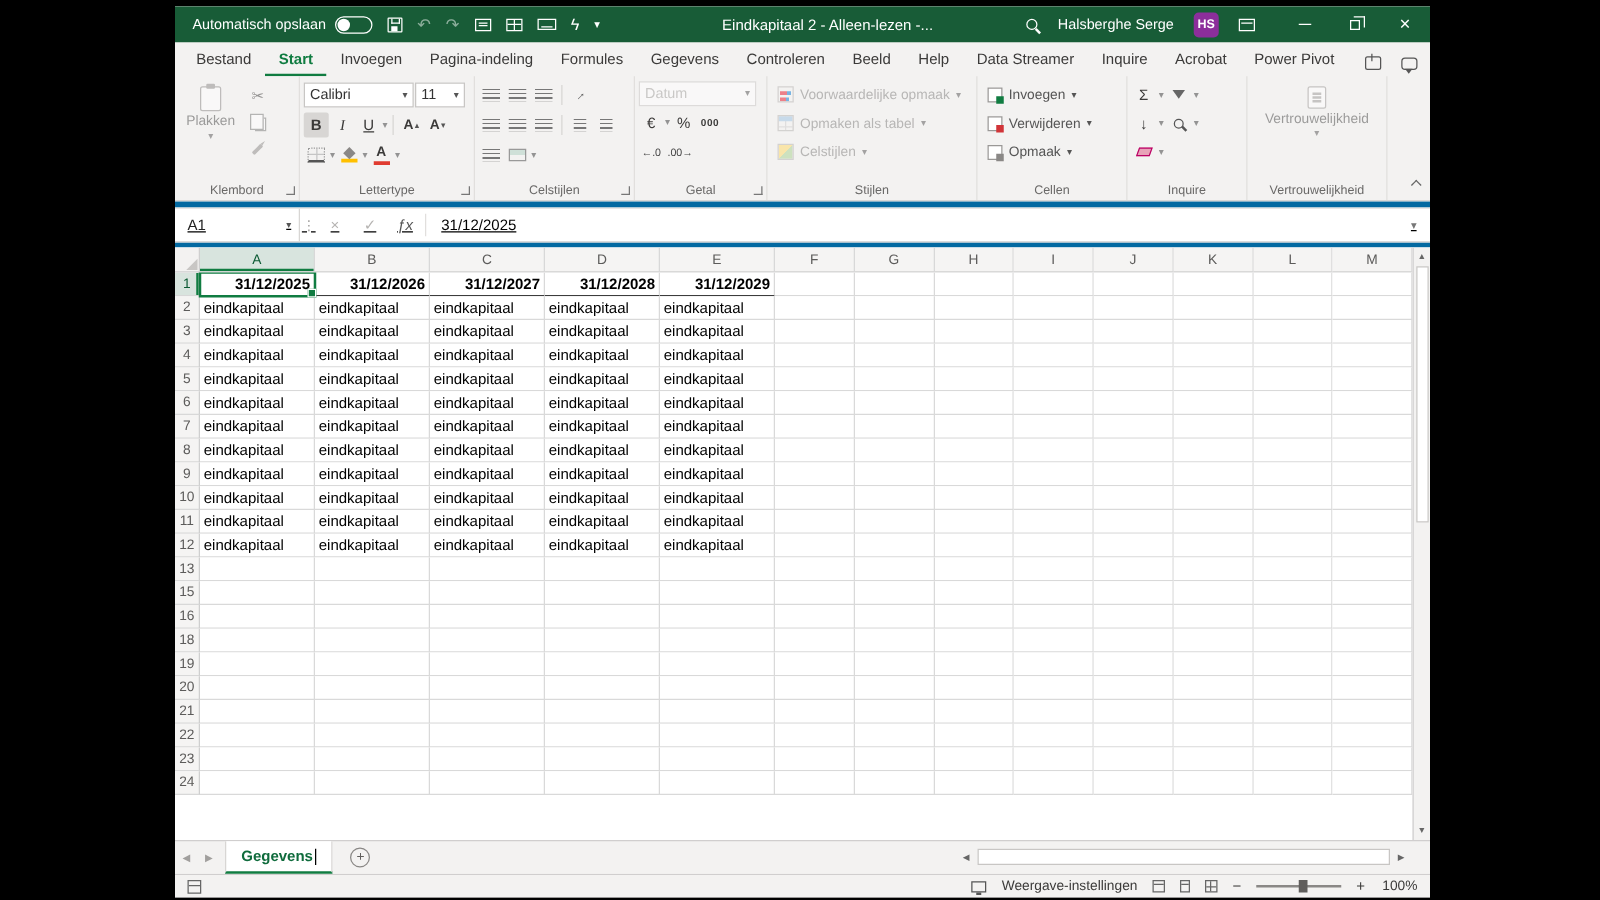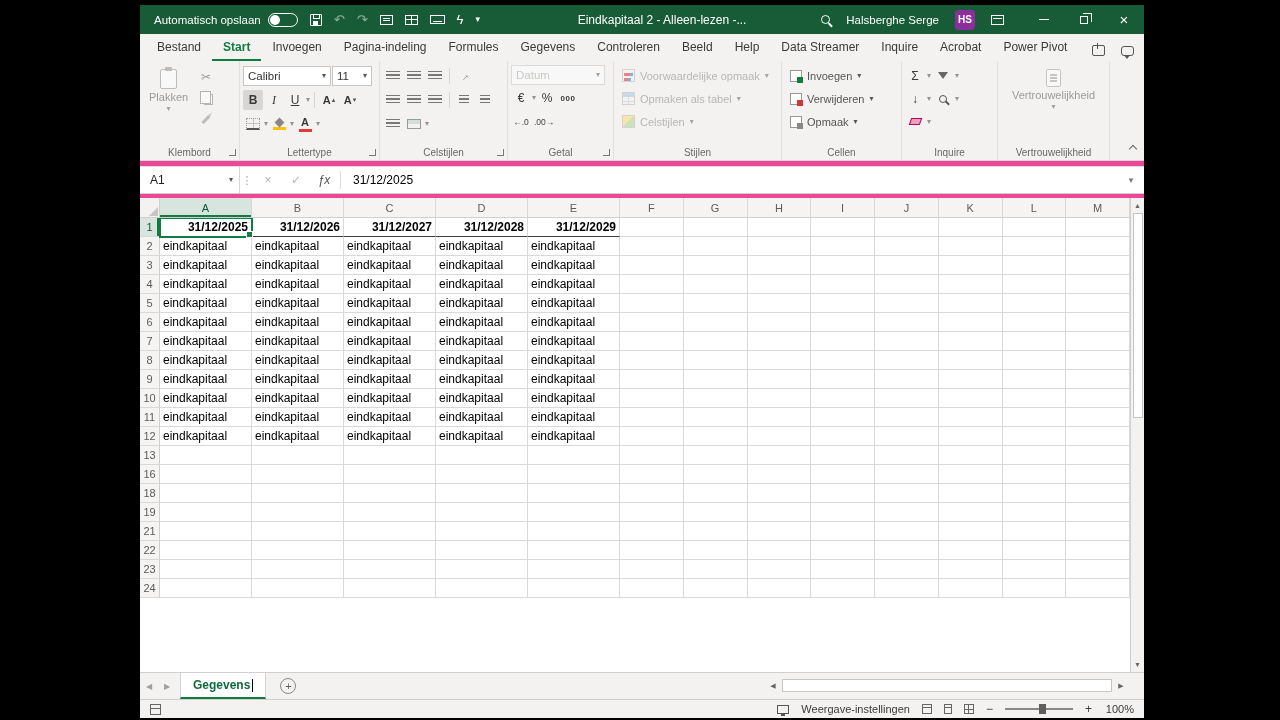--- a/index.html
+++ b/index.html
@@ -125,21 +125,21 @@
   .mag-d { width:8px; height:8px; border:1.5px solid #555; border-radius:50%; position:relative; display:inline-block; }
   .mag-d::after { content:""; position:absolute; width:5px; height:1.5px; background:#555; transform:rotate(45deg); right:-4px; bottom:-2px; }
   .ic-sens { width:15px; height:18px; border:1.3px solid #9a9896; border-radius:2px; background:#fff; position:relative; display:inline-block; }
   .ic-sens::before { content:""; position:absolute; top:4px; left:3px; right:3px; height:1.5px; background:#9a9896;
                      box-shadow:0 3px 0 #9a9896, 0 6px 0 #9a9896; }
   .ribbon-collapse { position:absolute; right:8px; bottom:4px; }
   .chevup { width:6px; height:6px; border-left:1.5px solid #666; border-top:1.5px solid #666;
             transform:rotate(45deg); display:inline-block; }
 
   
-  .formula-strip { height:37px; flex:0 0 auto; background:#ec4899; padding:5px 0 4px; }
+  .formula-strip { height:37px; flex:0 0 auto; background:#0369a1; padding:5px 0 4px;text-decoration:underline; }
   .formula-bar { height:28px; background:#fff; border-top:1px solid #e1dfdd; border-bottom:1px solid #d0cece;
                  display:flex; align-items:stretch; }
   .name-box { width:100px; border-right:1px solid #d8d6d4; display:flex; align-items:center;
               justify-content:space-between; padding:0 6px 0 10px; font-size:12px; color:#222; }
   .fb-handle { width:14px; display:flex; align-items:center; justify-content:center; color:#a19f9d; font-size:11px; }
   .fb-btn { width:28px; display:flex; align-items:center; justify-content:center; font-size:12px; color:#b5b3b1; }
   .fb-fx { color:#555; font-style:italic; font-size:12px; }
   .fb-sep { width:1px; background:#e1dfdd; margin:4px 2px; }
   .formula-text { flex:1; display:flex; align-items:center; padding-left:10px; font-size:12px; color:#000; }
   .fb-expand { width:26px; display:flex; align-items:center; justify-content:center; color:#777; font-size:9px; }
@@ -731,20 +731,36 @@
             <div class="cell" style="width: 63.75px;"></div>
             <div class="cell" style="width: 63.75px;"></div>
             <div class="cell" style="width: 63.75px;"></div>
             <div class="cell" style="width: 63.75px;"></div>
             <div class="cell" style="width: 63.75px;"></div>
             <div class="cell" style="width: 63.75px;"></div>
             <div class="cell" style="width: 63.75px;"></div>
             <div class="cell" style="width: 63.75px;"></div>
           </div>
           <div class="grid-row">
+            <div class="row-hdr">15</div>
+            <div class="cell" style="width: 92px;"></div>
+            <div class="cell" style="width: 92px;"></div>
+            <div class="cell" style="width: 92px;"></div>
+            <div class="cell" style="width: 92px;"></div>
+            <div class="cell" style="width: 92px;"></div>
+            <div class="cell" style="width: 63.75px;"></div>
+            <div class="cell" style="width: 63.75px;"></div>
+            <div class="cell" style="width: 63.75px;"></div>
+            <div class="cell" style="width: 63.75px;"></div>
+            <div class="cell" style="width: 63.75px;"></div>
+            <div class="cell" style="width: 63.75px;"></div>
+            <div class="cell" style="width: 63.75px;"></div>
+            <div class="cell" style="width: 63.75px;"></div>
+          </div>
+          <div class="grid-row">
             <div class="row-hdr">16</div>
             <div class="cell" style="width: 92px;"></div>
             <div class="cell" style="width: 92px;"></div>
             <div class="cell" style="width: 92px;"></div>
             <div class="cell" style="width: 92px;"></div>
             <div class="cell" style="width: 92px;"></div>
             <div class="cell" style="width: 63.75px;"></div>
             <div class="cell" style="width: 63.75px;"></div>
             <div class="cell" style="width: 63.75px;"></div>
             <div class="cell" style="width: 63.75px;"></div>
@@ -764,20 +780,36 @@
             <div class="cell" style="width: 63.75px;"></div>
             <div class="cell" style="width: 63.75px;"></div>
             <div class="cell" style="width: 63.75px;"></div>
             <div class="cell" style="width: 63.75px;"></div>
             <div class="cell" style="width: 63.75px;"></div>
             <div class="cell" style="width: 63.75px;"></div>
             <div class="cell" style="width: 63.75px;"></div>
           </div>
           <div class="grid-row">
             <div class="row-hdr">19</div>
+            <div class="cell" style="width: 92px;"></div>
+            <div class="cell" style="width: 92px;"></div>
+            <div class="cell" style="width: 92px;"></div>
+            <div class="cell" style="width: 92px;"></div>
+            <div class="cell" style="width: 92px;"></div>
+            <div class="cell" style="width: 63.75px;"></div>
+            <div class="cell" style="width: 63.75px;"></div>
+            <div class="cell" style="width: 63.75px;"></div>
+            <div class="cell" style="width: 63.75px;"></div>
+            <div class="cell" style="width: 63.75px;"></div>
+            <div class="cell" style="width: 63.75px;"></div>
+            <div class="cell" style="width: 63.75px;"></div>
+            <div class="cell" style="width: 63.75px;"></div>
+          </div>
+          <div class="grid-row">
+            <div class="row-hdr">20</div>
             <div class="cell" style="width: 92px;"></div>
             <div class="cell" style="width: 92px;"></div>
             <div class="cell" style="width: 92px;"></div>
             <div class="cell" style="width: 92px;"></div>
             <div class="cell" style="width: 92px;"></div>
             <div class="cell" style="width: 63.75px;"></div>
             <div class="cell" style="width: 63.75px;"></div>
             <div class="cell" style="width: 63.75px;"></div>
             <div class="cell" style="width: 63.75px;"></div>
             <div class="cell" style="width: 63.75px;"></div>

